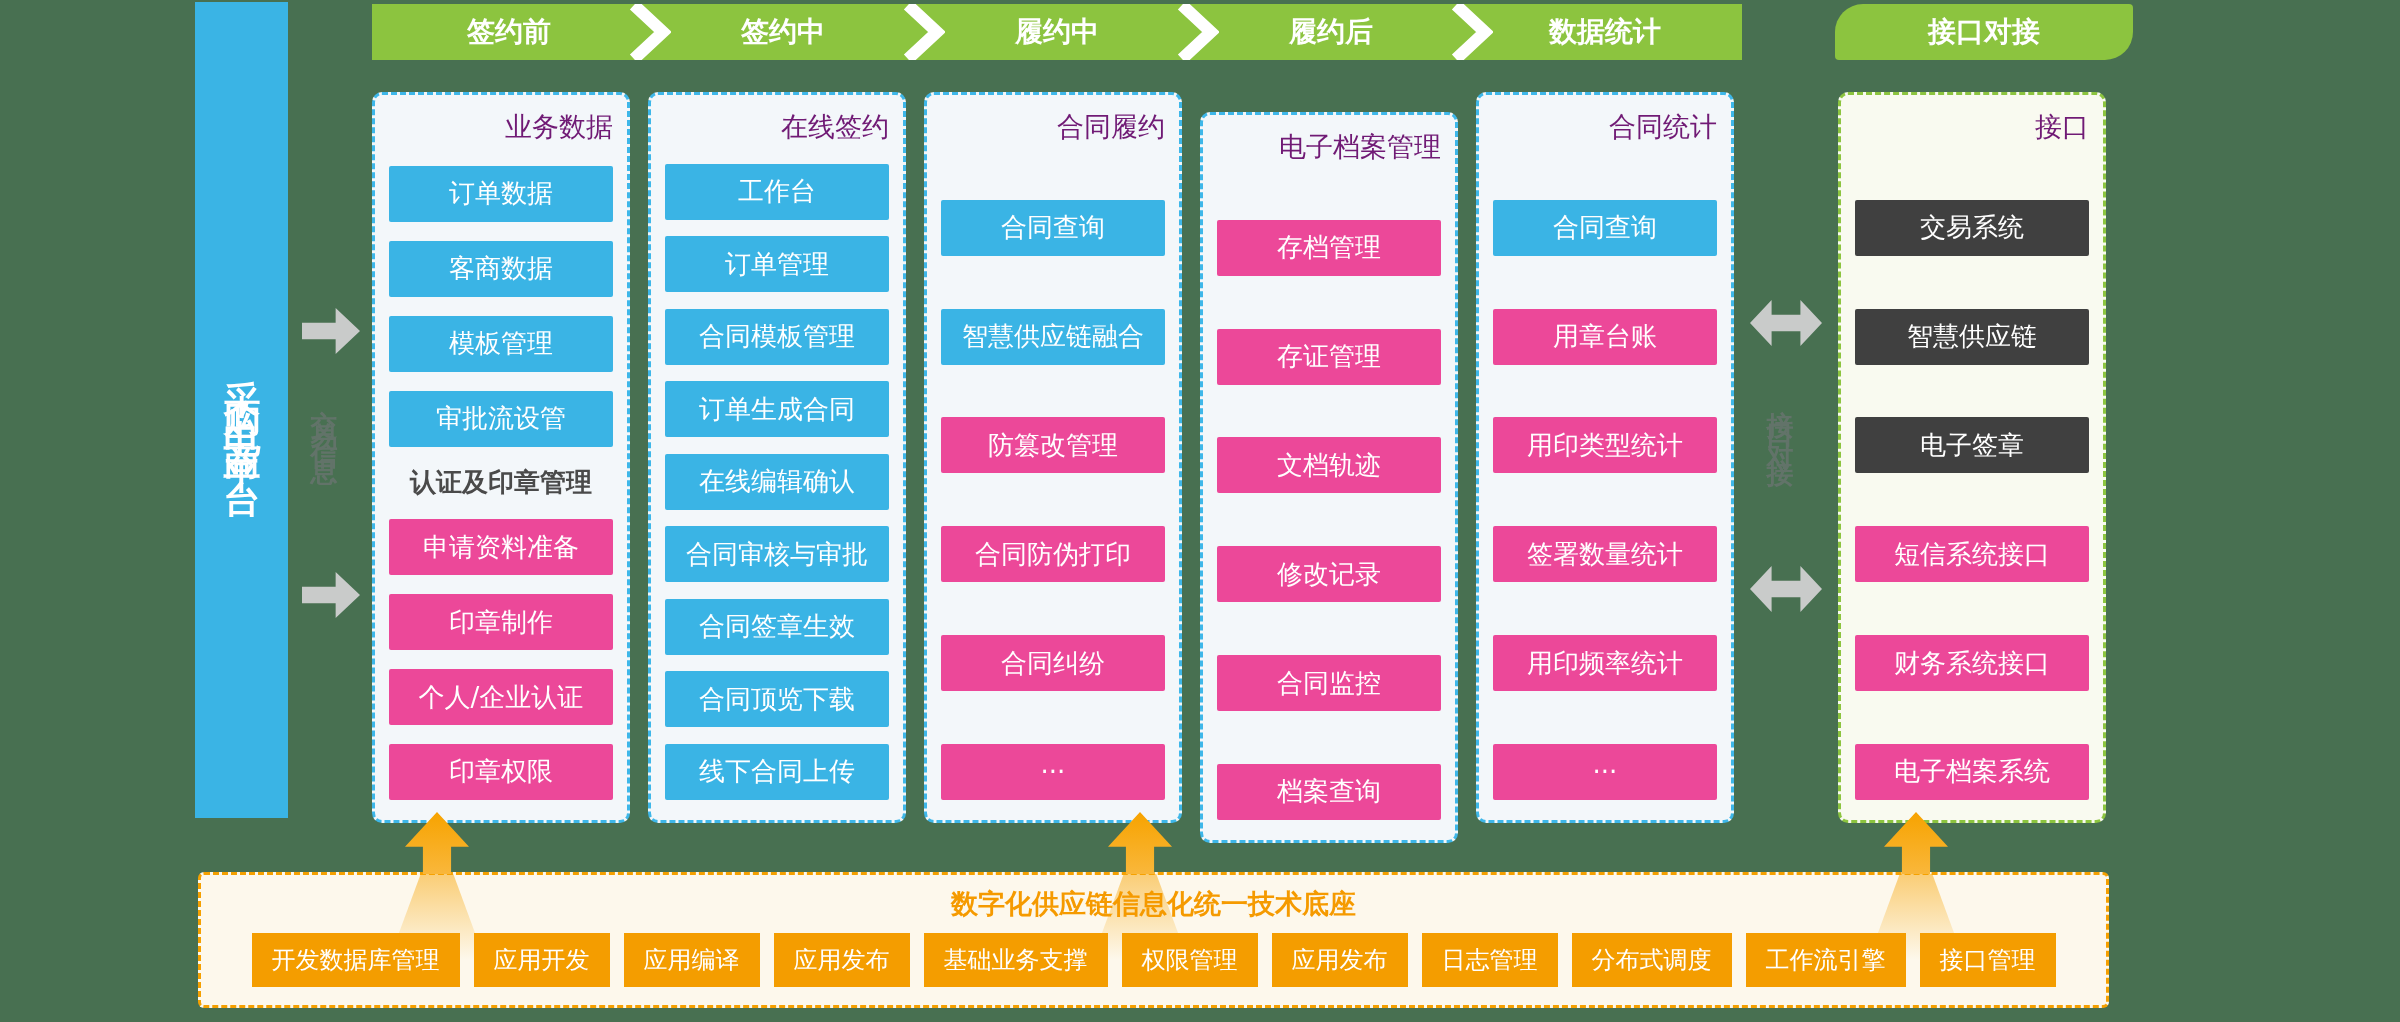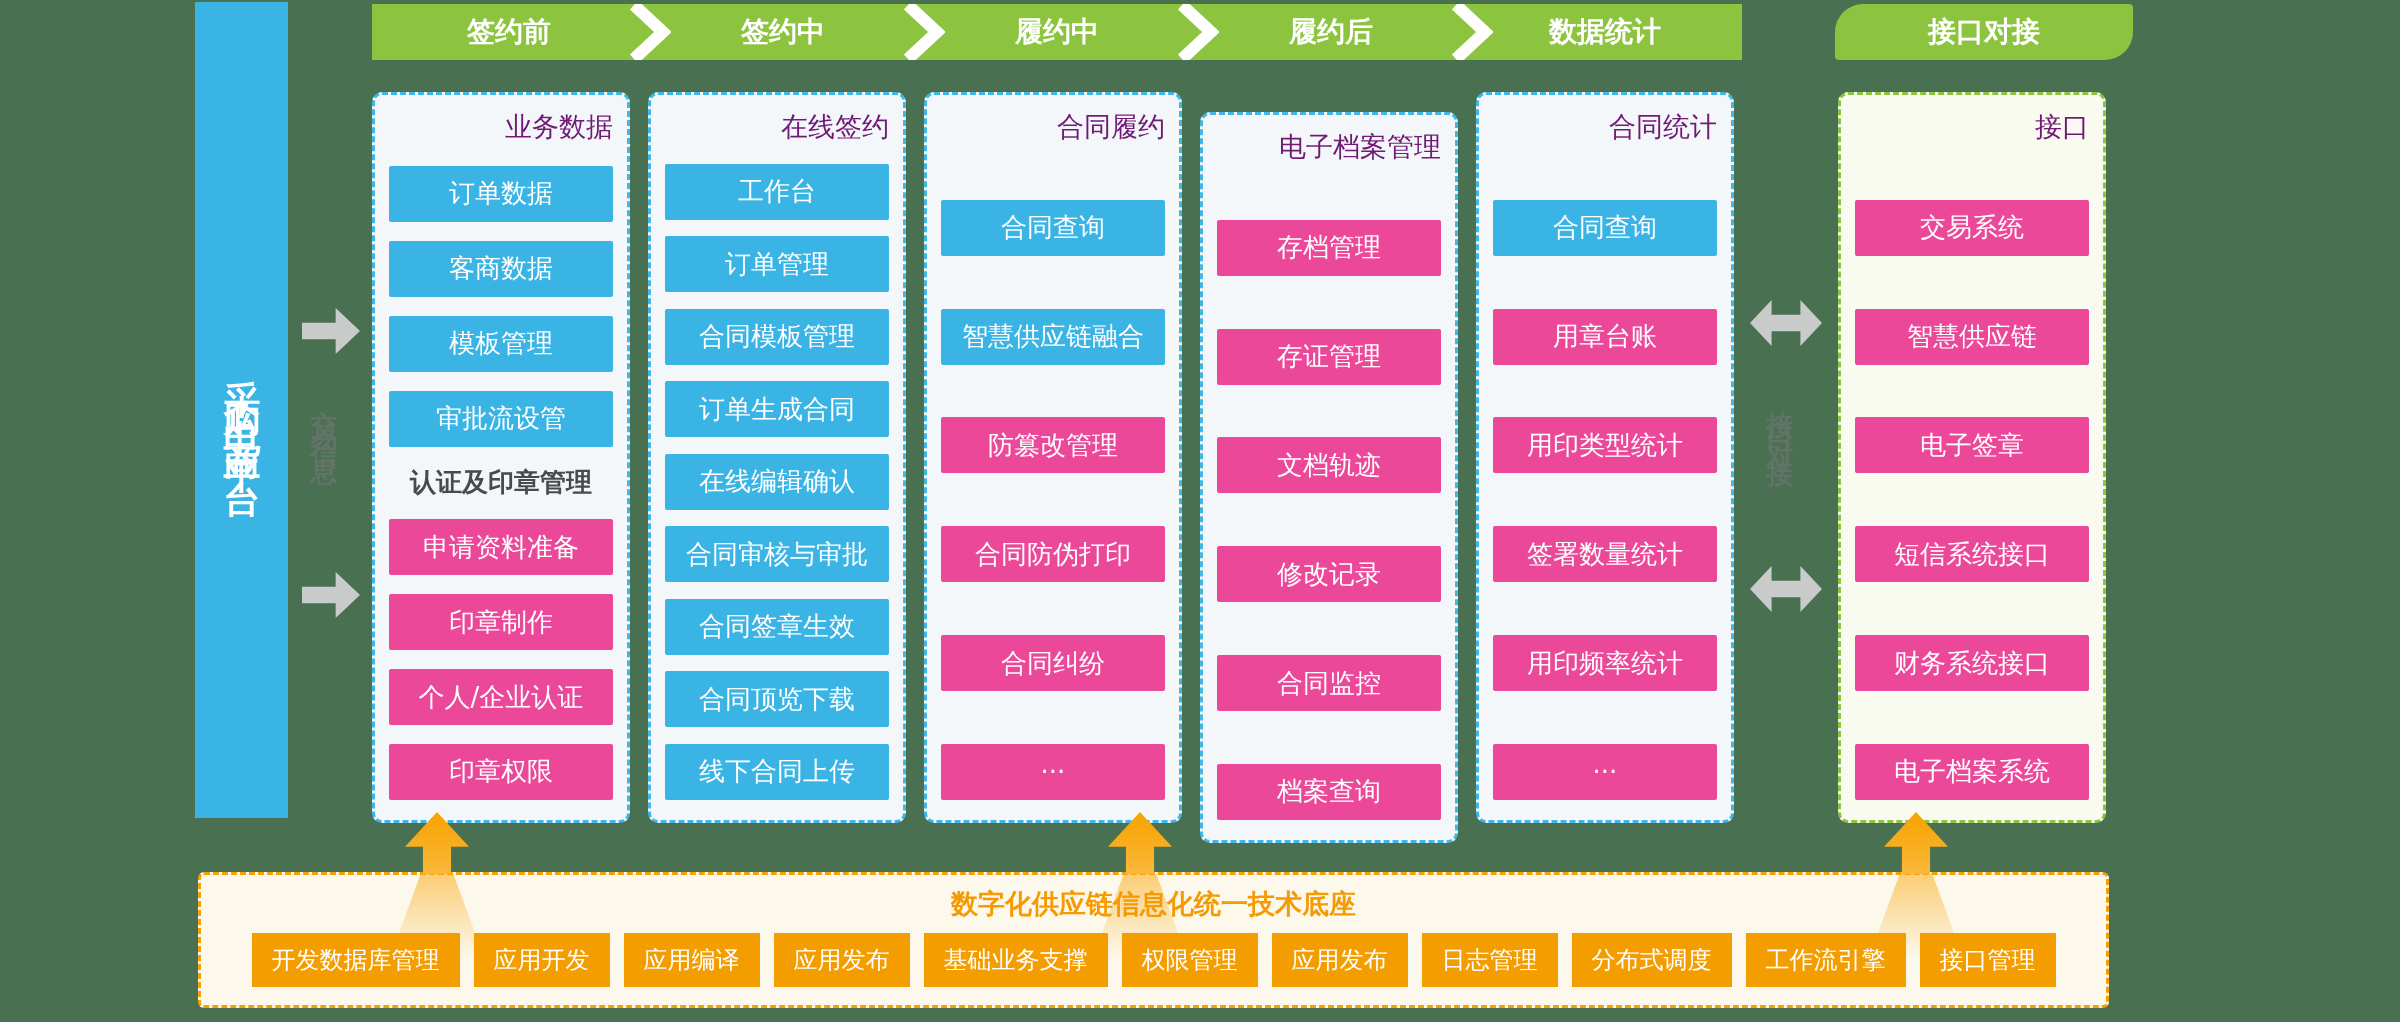--- a/index.html
+++ b/index.html
@@ -34,21 +34,21 @@
   .col{position:absolute;top:92px;width:258px;height:731px;background:#F3F7FA;
     border:3px dashed #3EB7E9;border-radius:10px;box-sizing:border-box;
     display:flex;flex-direction:column;justify-content:space-between;
     padding:12px 14px 20px;}
   .col-title{text-align:right;color:#701a75;font-size:27px;font-weight:normal;padding:2px 0;}
   .col-subtitle{text-align:center;color:#4A4A4A;font-size:26px;font-weight:bold;}
   .node{height:56px;display:flex;align-items:center;justify-content:center;
     color:#fff;font-size:26px;border-radius:2px;}
   .node.blue{background:#3AB4E5}
   .node.slate{background:#ec4899}
-  .node.green{background:#ec4899}
+  .node.green{background:#404040}
   .if-col{left:1838px;width:268px;background:#F9FAF0;border-color:#8CC43F;}
 
   
   .foundation{position:absolute;left:198px;top:872px;width:1911px;height:136px;
     background:#FDF8EC;border:3px dashed #F5A000;border-radius:6px;box-sizing:border-box;}
   .f-title{position:relative;z-index:2;text-align:center;color:#F59A00;
     font-weight:bold;font-size:27px;margin-top:11px;}
   .f-row{position:relative;z-index:2;display:flex;justify-content:center;
     gap:14px;margin-top:11px;}
   .f-item{height:54px;line-height:54px;padding:0 20px;background:#F49D00;

